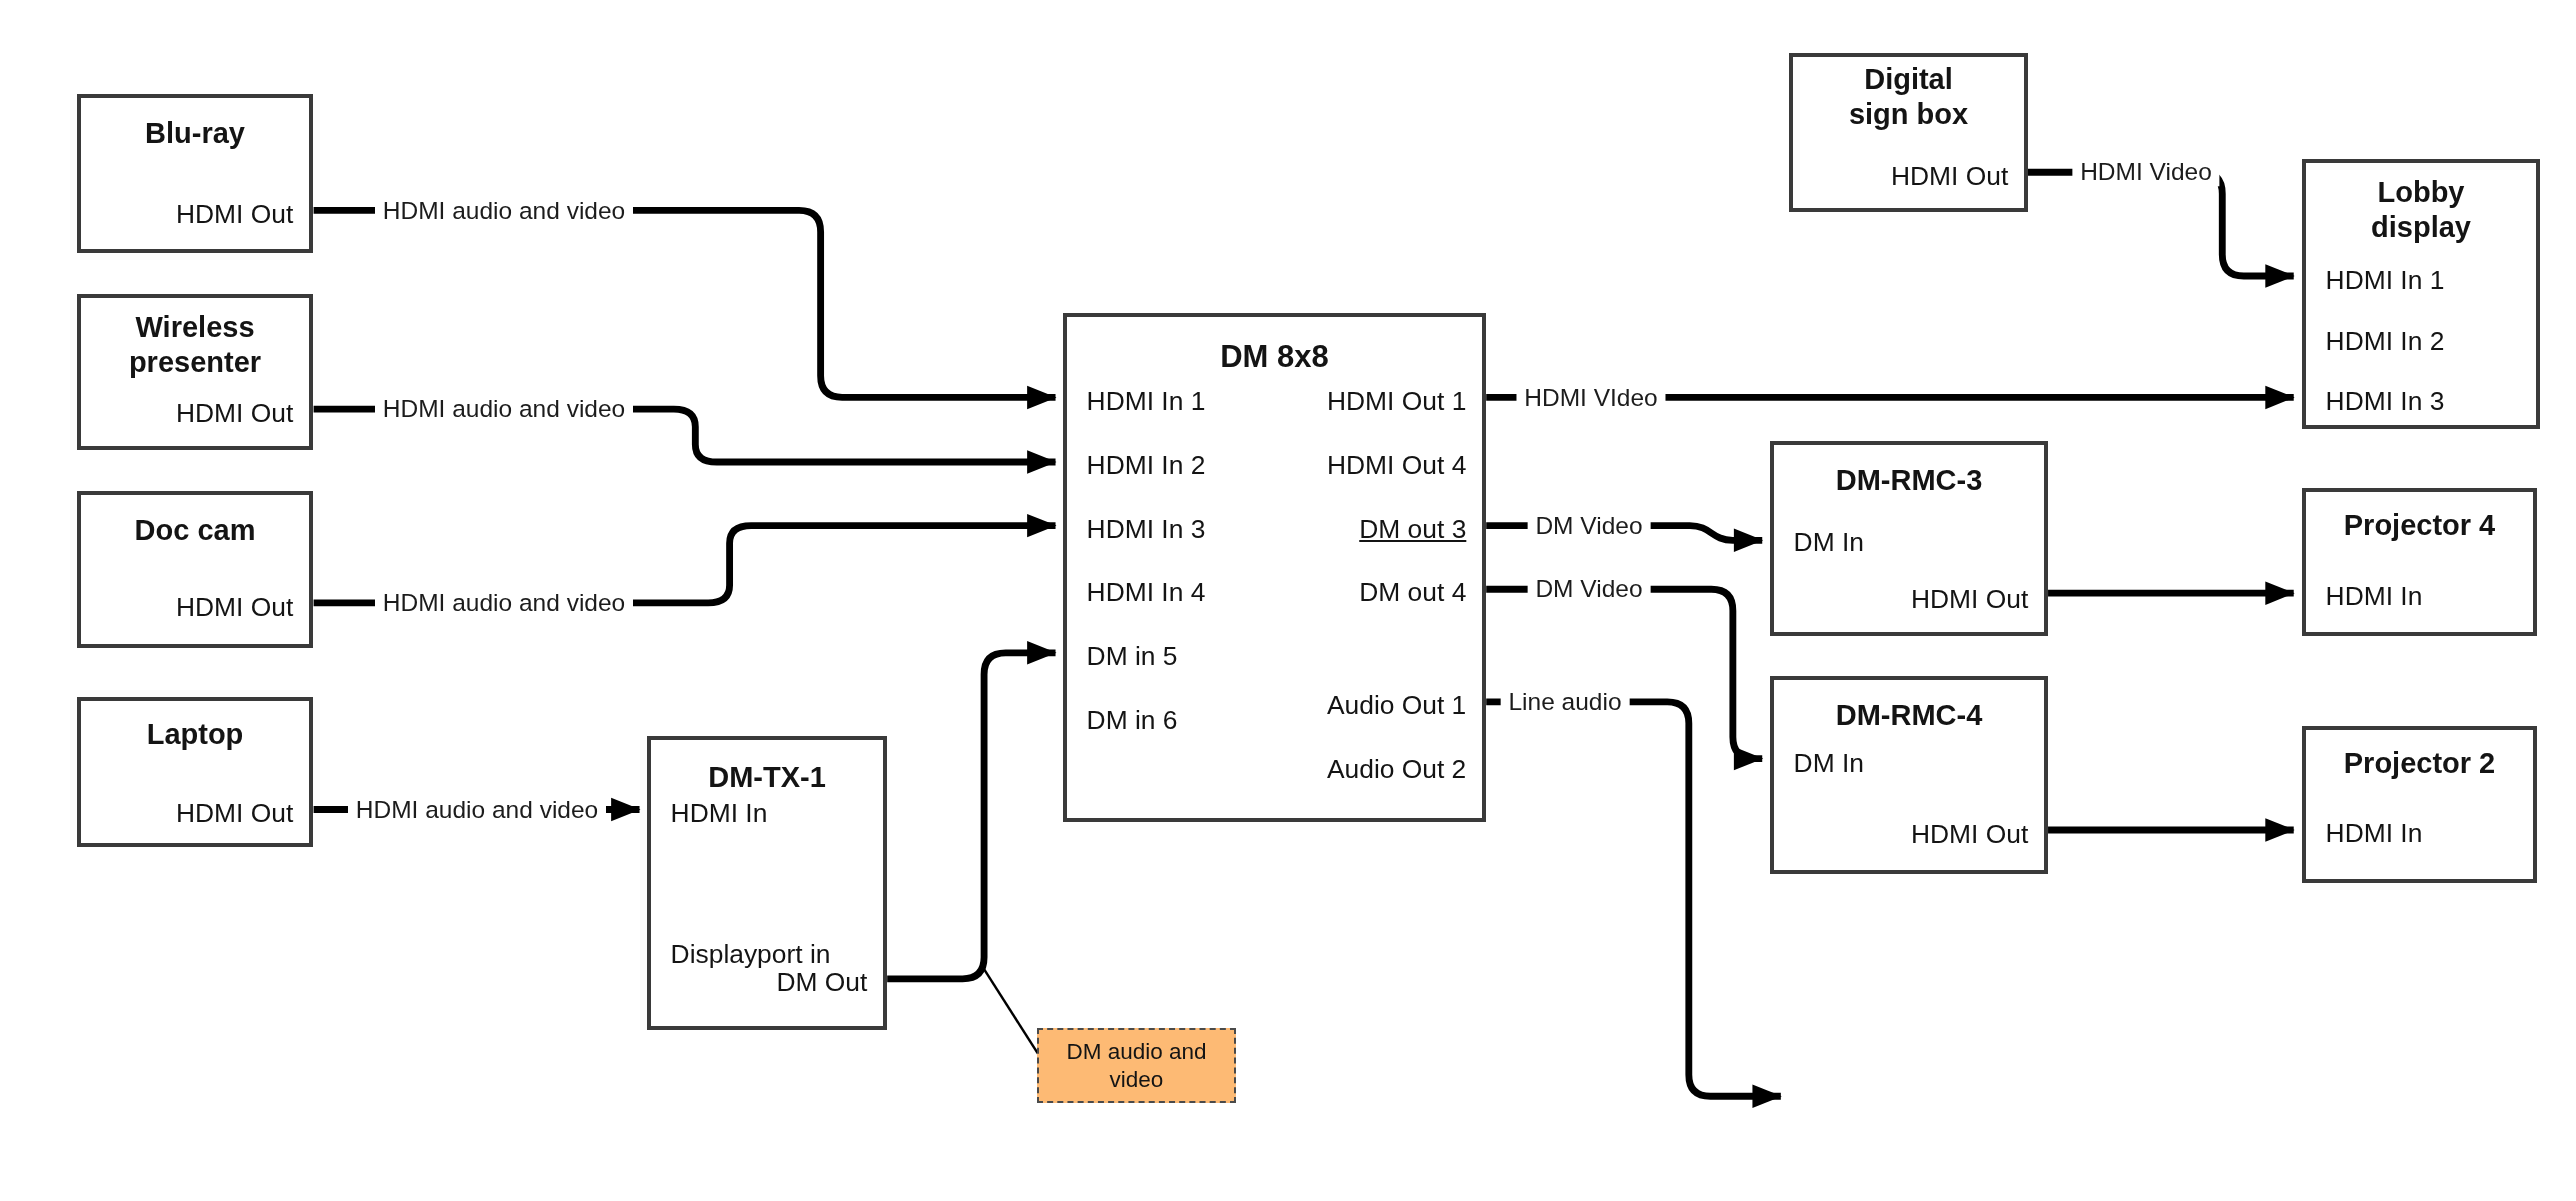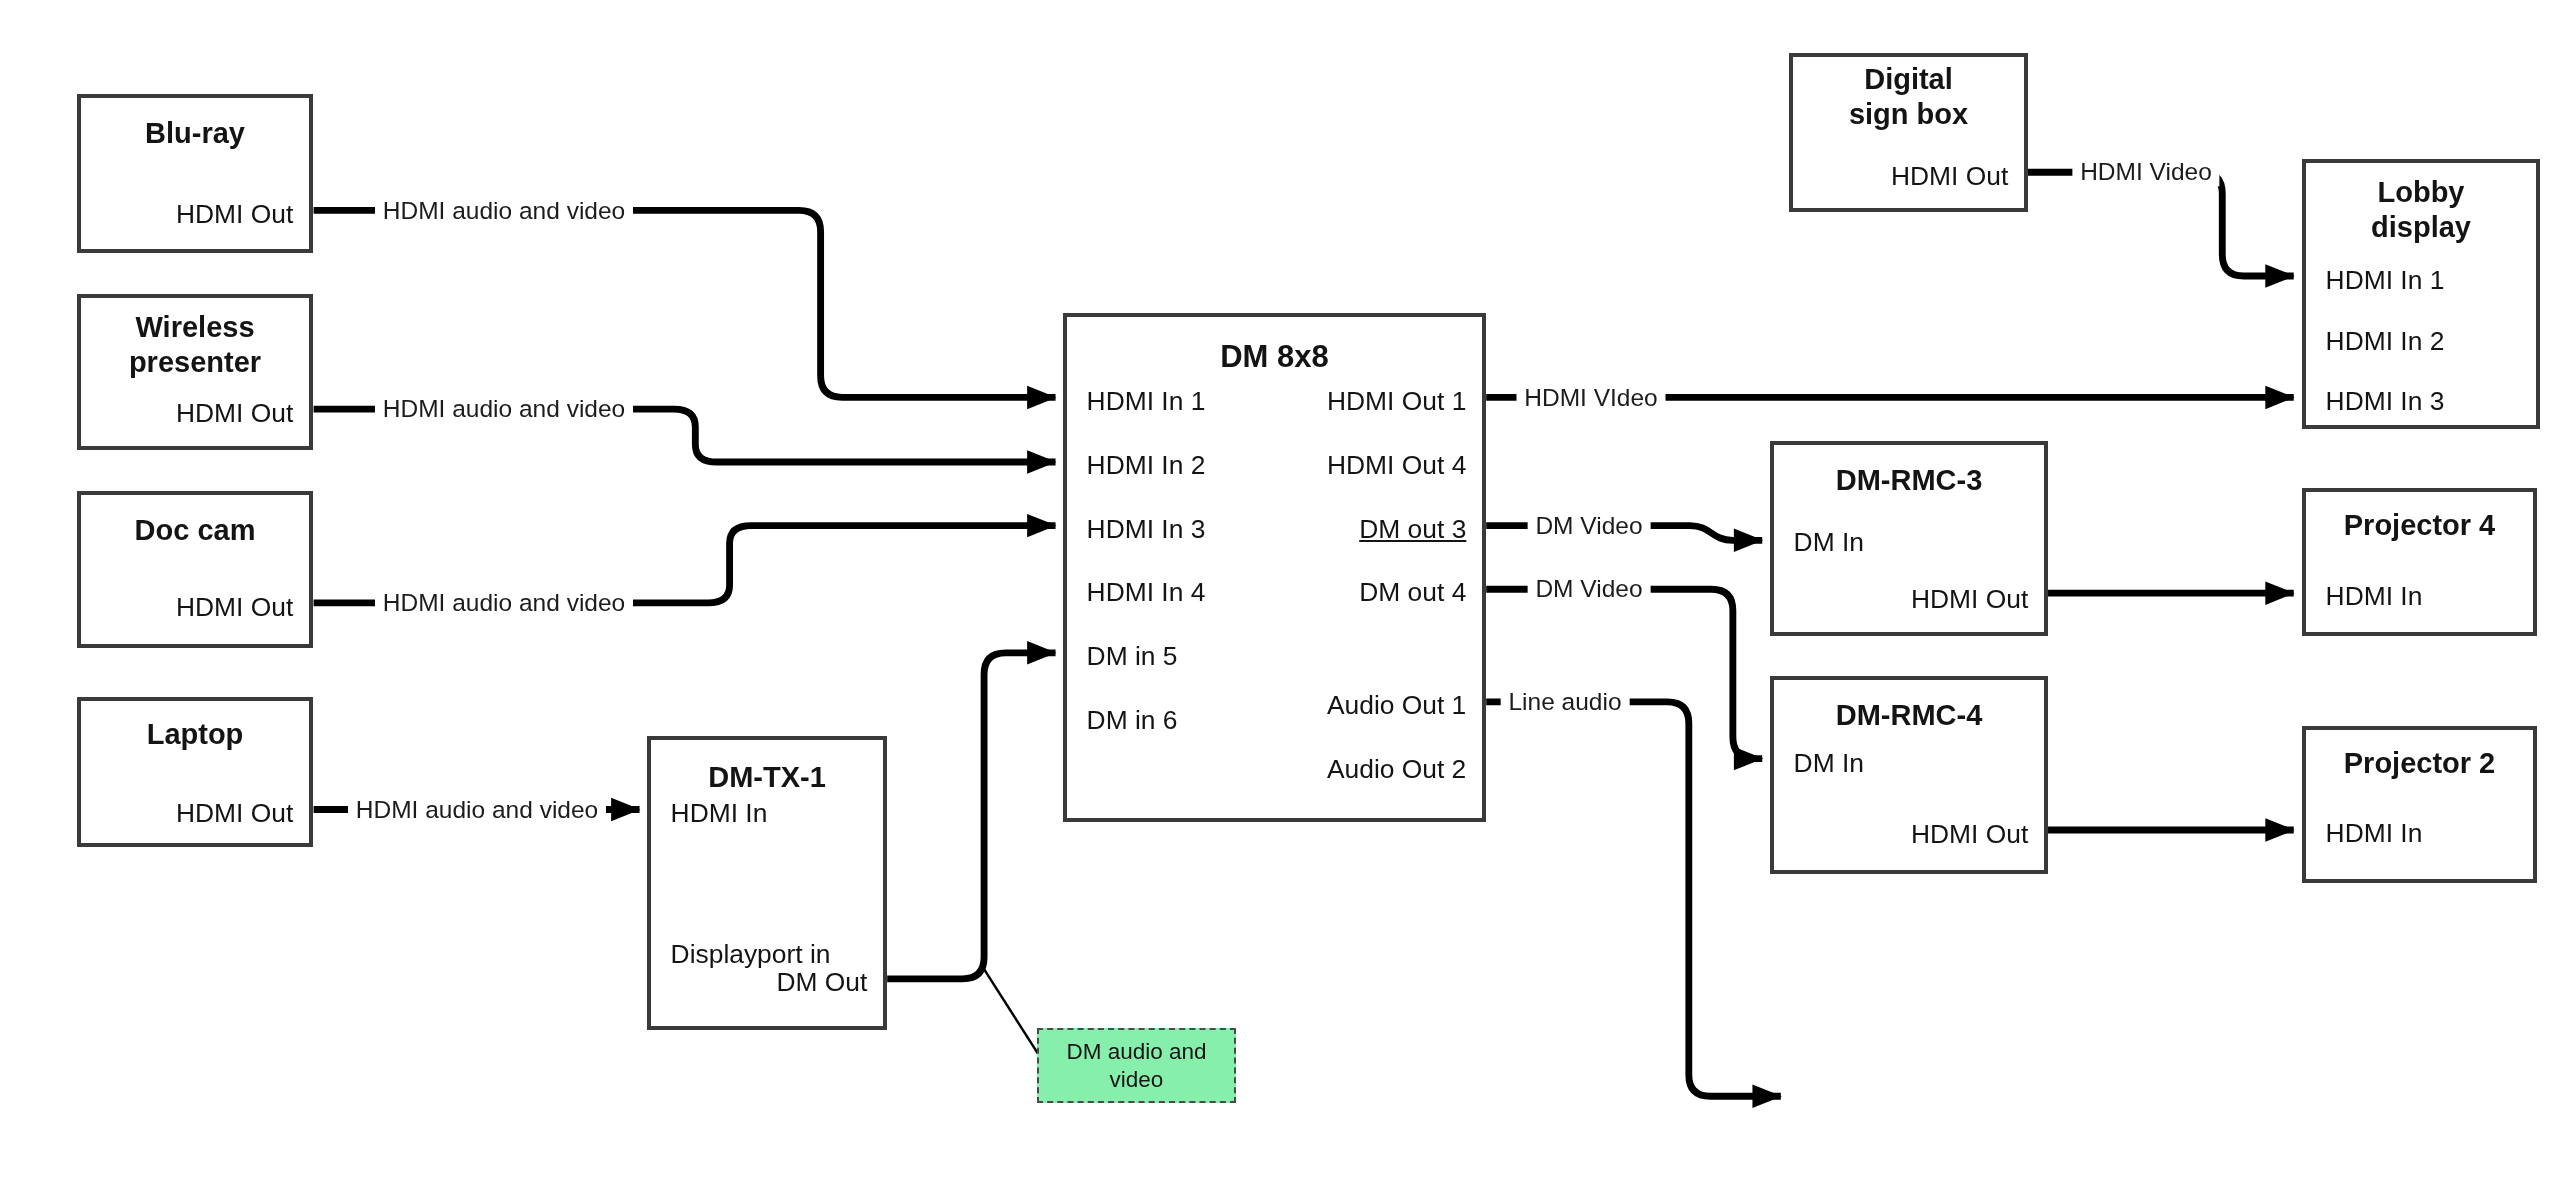--- a/index.html
+++ b/index.html
@@ -20,21 +20,21 @@
     position:absolute;font-size:26.4px;line-height:29px;white-space:nowrap;
   }
   .pl{left:19.6px;text-align:left;}
   .pr{right:15.7px;text-align:right;}
   .edge-label{
     position:absolute;transform:translate(-50%,-50%);
     background:#ffffff;padding:1px 7.8px;font-size:24.5px;line-height:27.4px;
     white-space:nowrap;color:#1c1c1c;
   }
   .note{
-    position:absolute;border:2px dashed #4a4a4a;background:#86efac;
+    position:absolute;border:2px dashed #4a4a4a;background:#fdba74;
     font-size:22.5px;line-height:27.4px;text-align:center;
     display:flex;align-items:center;justify-content:center;box-sizing:border-box;
     padding:3.9px 9.8px;
   }
 </style>
 </head>
 <body>
 
 <div class="canvas">
 

